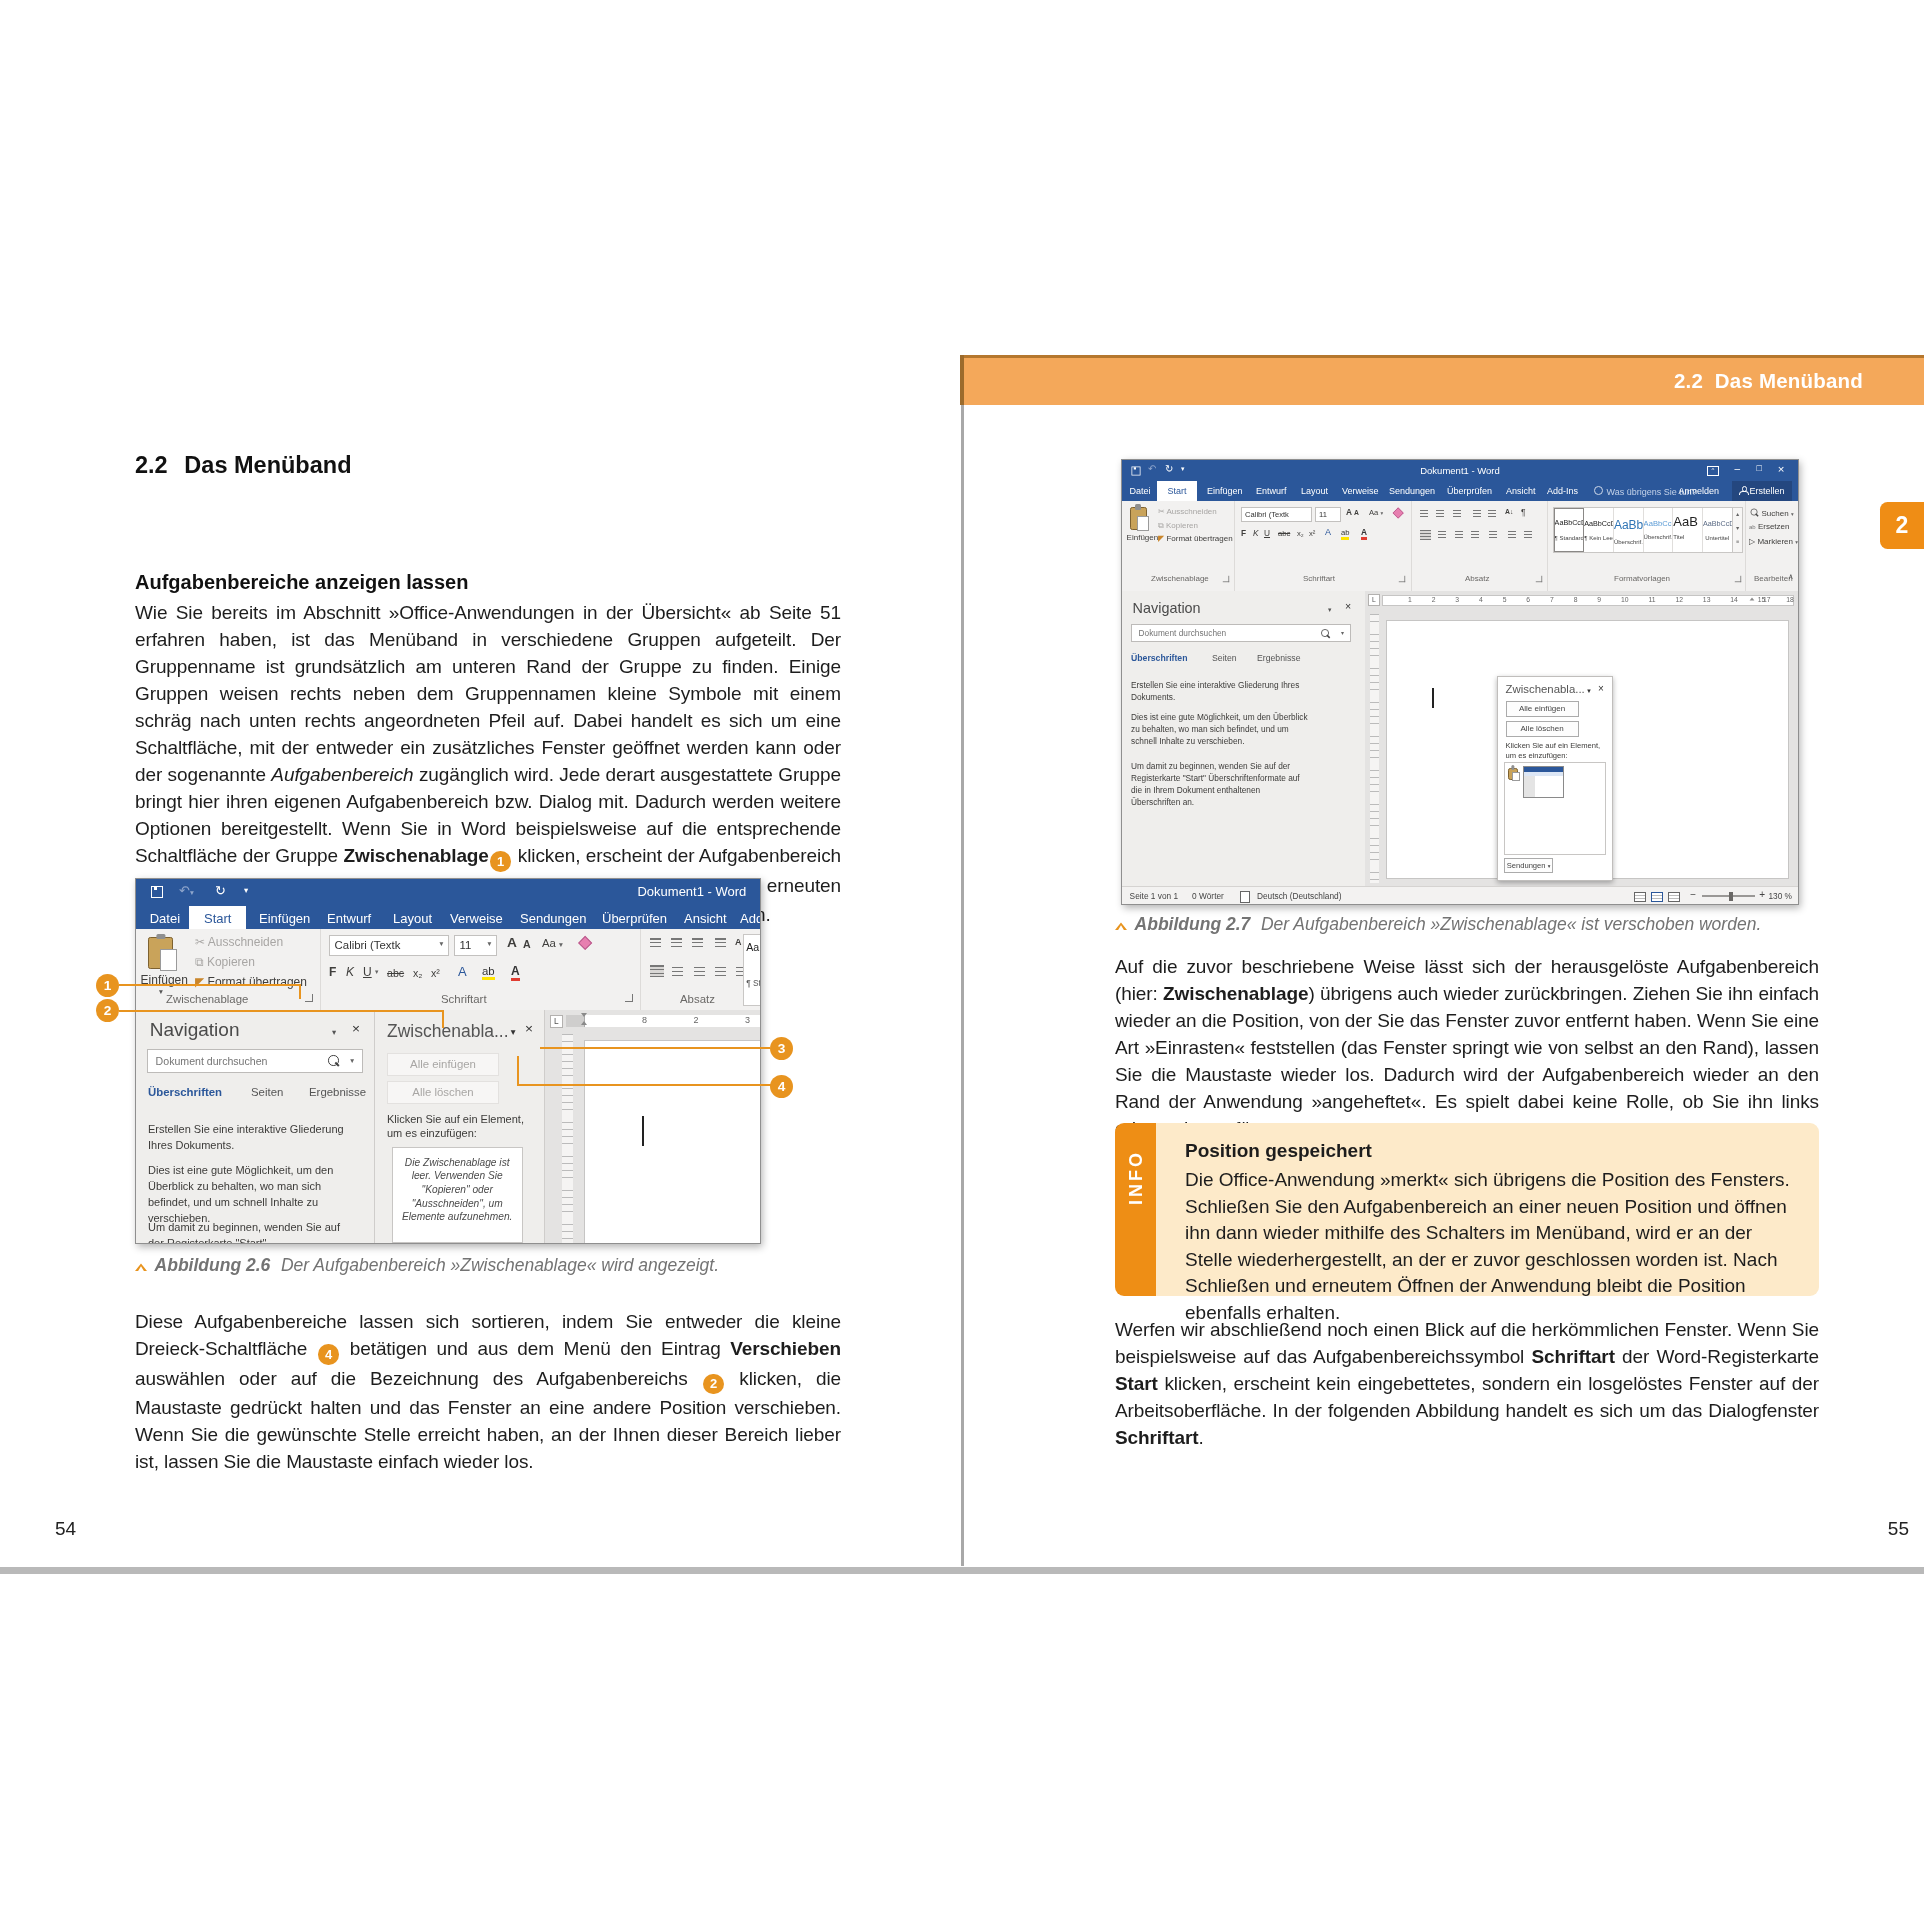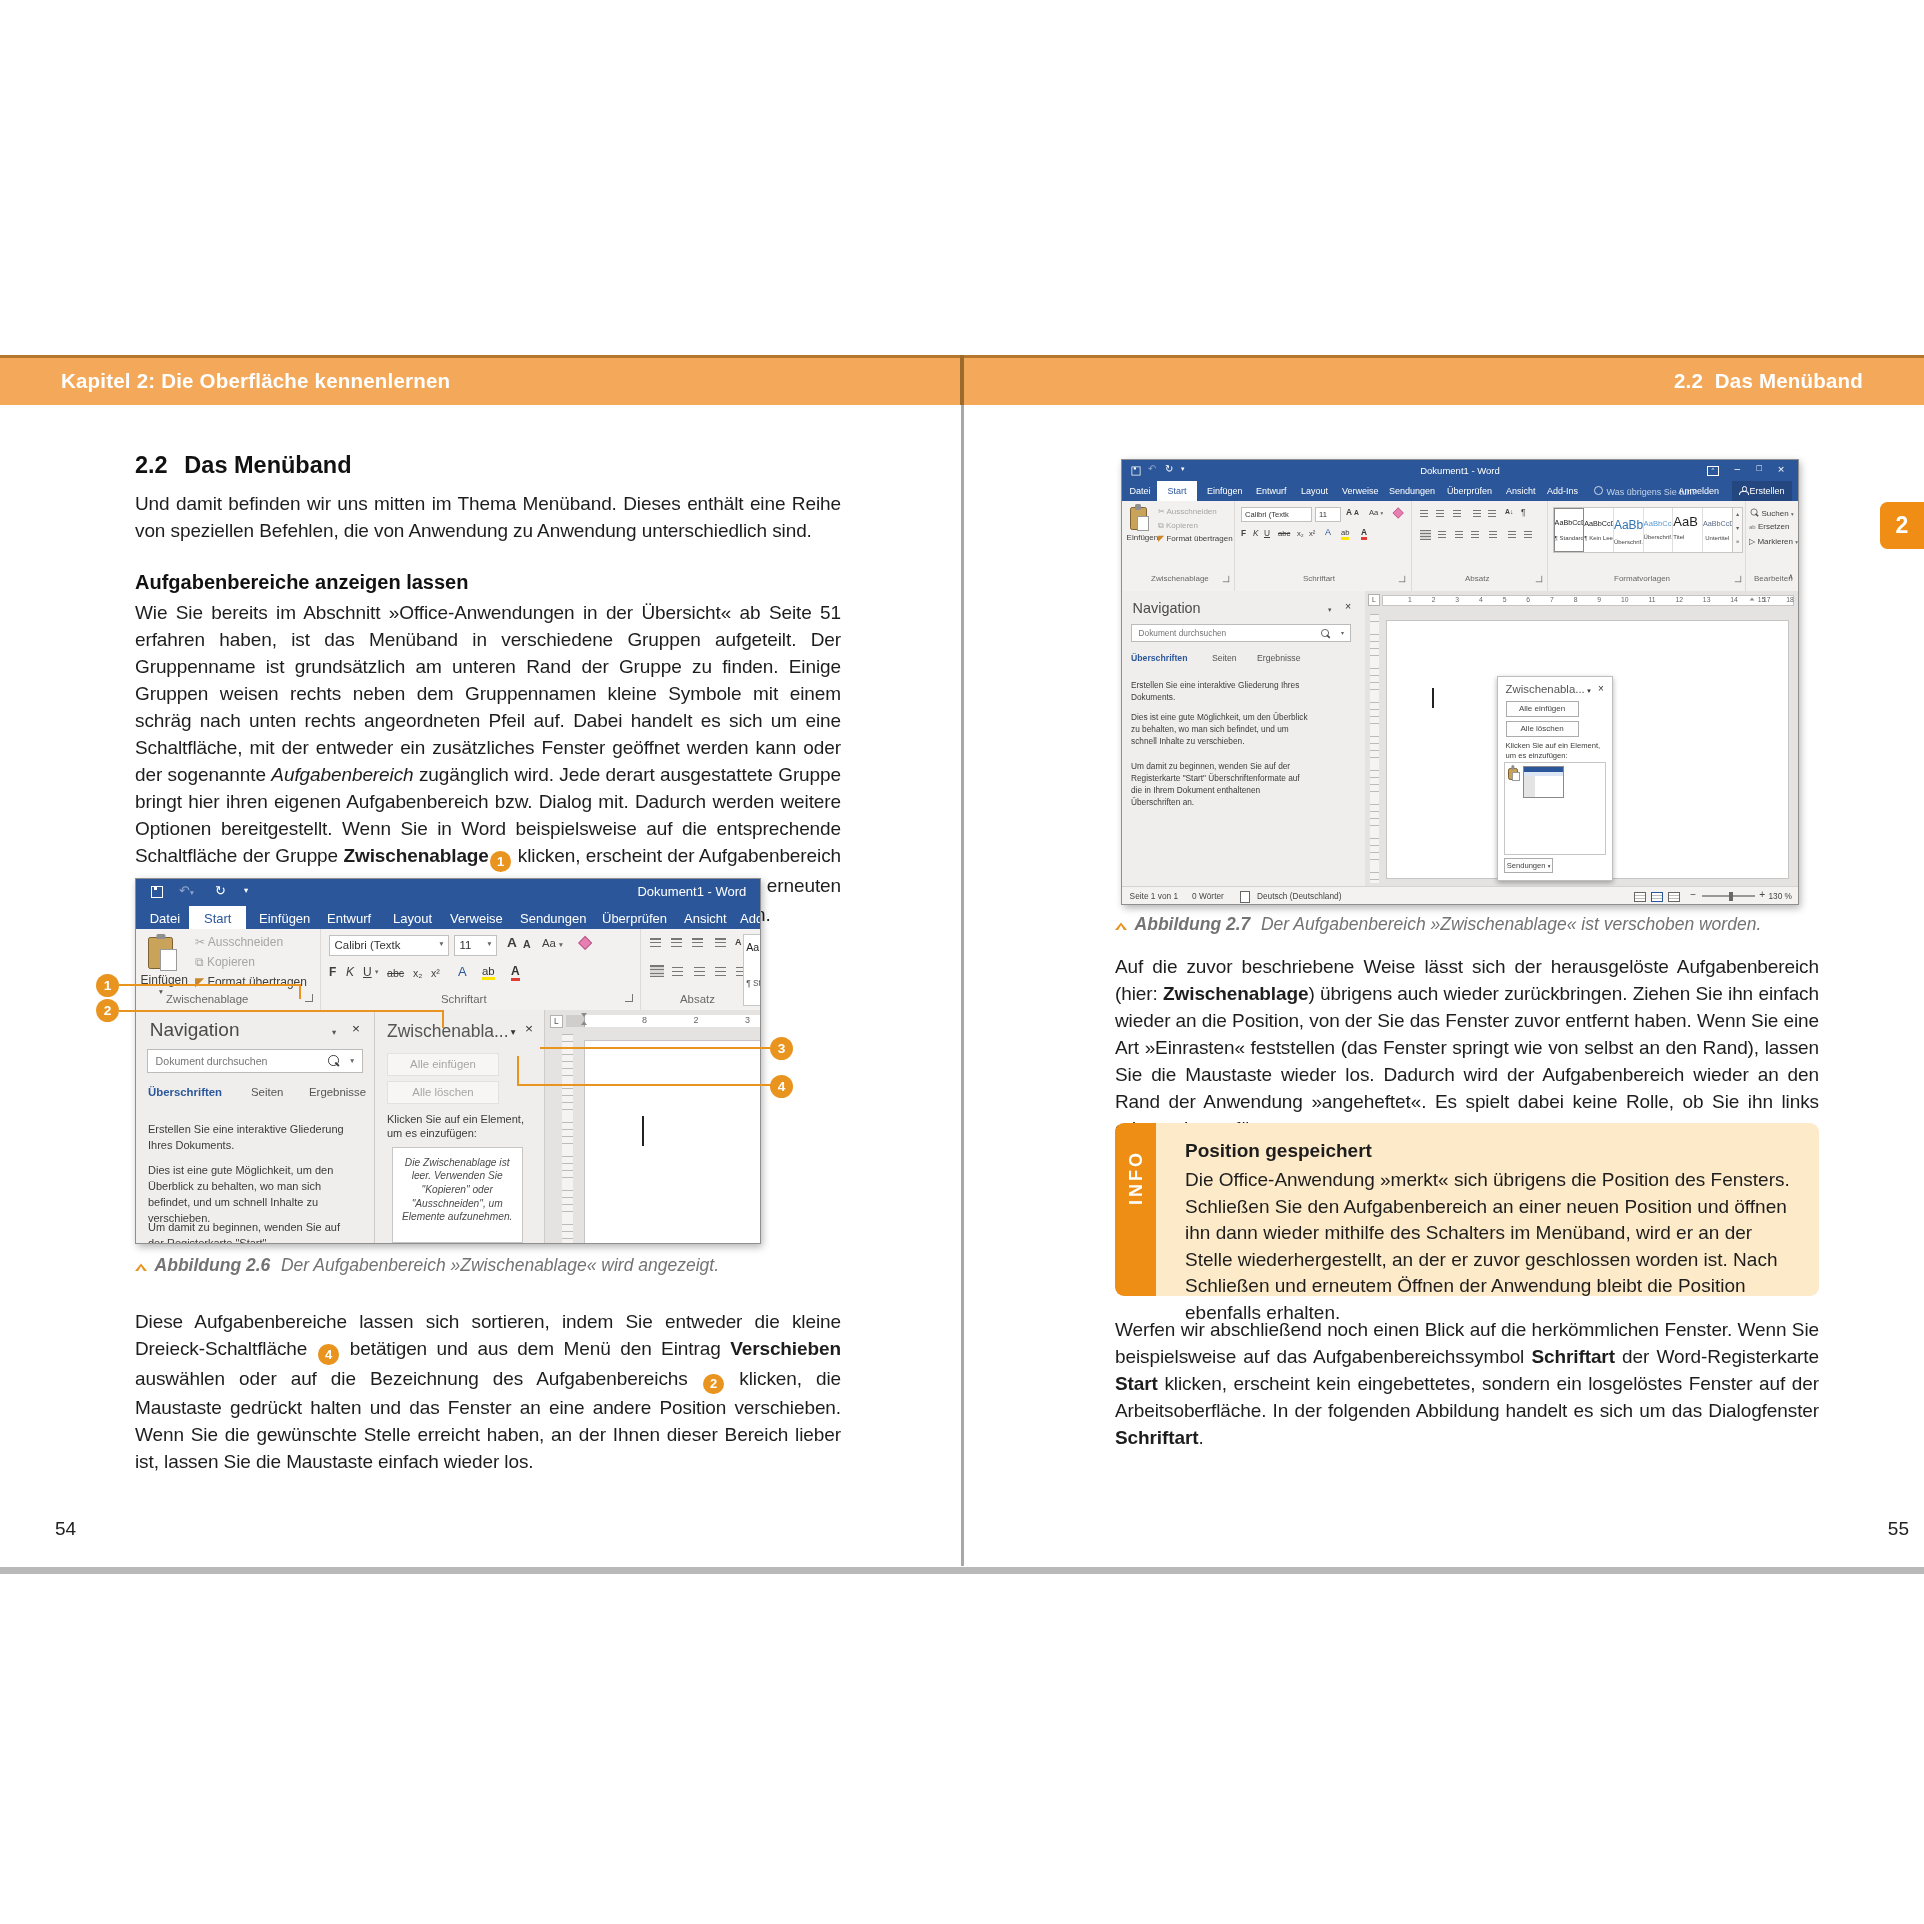--- a/index.html
+++ b/index.html
@@ -77,29 +77,25 @@
   .hourglass{position:absolute;width:0;height:0;border-left:3.8px solid transparent;border-right:3.8px solid transparent;}
   .hg-t{border-top:4.6px solid #8a8a8a;}
   .hg-b{border-bottom:4.6px solid #8a8a8a;}
 </style>
 </head>
 <body>
 
 <div id="spread">
 
   <div class="page" id="pageL">
-    <div class="pagehead">
-      <span class="ph-text" style="left:61px;">Kapitel 2: Die Oberfläche kennenlernen</span>
-    </div>
 
     <div class="h2" style="left:135px;top:97px;">
       <span class="num">2.2</span><span>Das Menüband</span>
     </div>
 
-    <div class="bookp" style="left:135px;top:135px;">Und damit befinden wir uns mitten im Thema Menüband. Dieses enthält eine Reihe von speziellen Befehlen, die von Anwendung zu Anwendung unterschiedlich sind.</div>
 
     <div class="h3" style="left:135px;top:216px;">Aufgabenbereiche anzeigen lassen</div>
 
     <div class="bookp" style="left:135px;top:244px;"><span>Wie Sie bereits im Abschnitt »Office-Anwendungen in der Übersicht« ab Seite 51 erfahren haben, ist das Menüband in verschiedene Gruppen aufgeteilt. Der Gruppenname ist grundsätzlich am unteren Rand der Gruppe zu finden. Einige Gruppen weisen rechts neben dem Gruppennamen kleine Symbole mit einem schräg nach unten rechts angeordneten Pfeil auf. Dabei handelt es sich um eine Schaltfläche, mit der entweder ein zusätzliches Fenster geöffnet werden kann oder der sogenannte </span><span style="font-style: italic;">Aufgabenbereich</span><span> zugänglich wird. Jede derart ausgestattete Gruppe bringt hier ihren eigenen Aufgabenbereich bzw. Dialog mit. Dadurch werden weitere Optionen bereitgestellt. Wenn Sie in Word beispielsweise auf die entsprechende Schaltfläche der Gruppe </span><span style="font-weight: bold;">Zwischenablage</span><span class="badge">1</span><span> klicken, erscheint der Aufgabenbereich </span><span style="font-weight: bold;">Zwischenablage</span><span class="badge">2</span><span> auf der Arbeitsoberfläche. Dieser lässt sich durch erneuten Klick auf </span><span class="badge">1</span><span> oder durch Anwahl der Kreuz-Schaltfläche </span><span class="badge">3</span><span> wieder schließen.</span></div>
 
     <div class="win" style="left:135px;top:523px;width:624px;height:364px;">
 
       <div class="blue abs" style="left:0;top:0;width:624px;height:26.6px;">
         <span class="abs savebox" style="left:15px;top:6.8px;"></span>
         <span class="abs" style="left:43px;top:3.8px;font-size:13px;color:#8fa6cc;"><span>↶</span><span style="font-size:7.6px;">▾</span></span>

